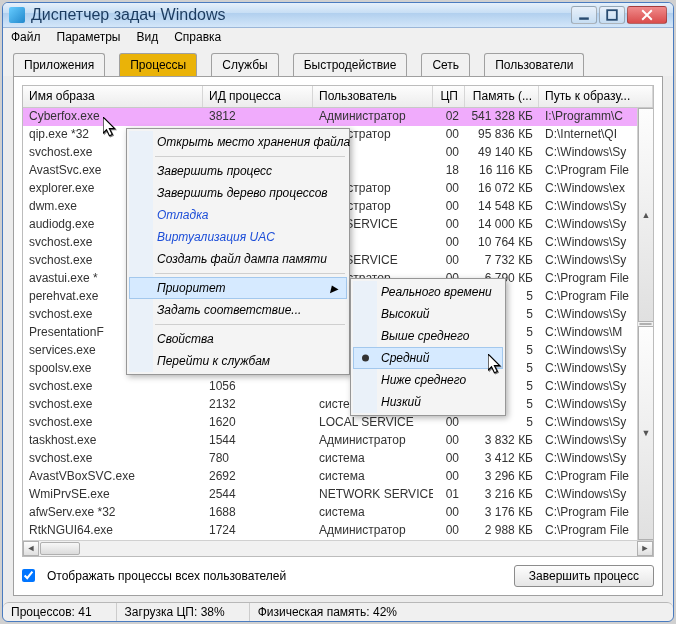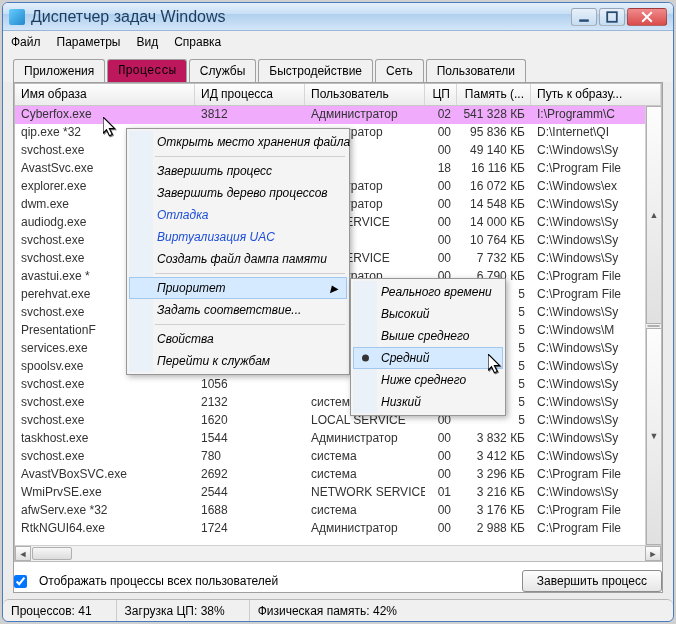--- a/index.html
+++ b/index.html
@@ -9,23 +9,23 @@
   .title-icon { width: 16px; height: 16px; background: linear-gradient(135deg,#6cf,#28c); border-radius: 2px; margin-right: 6px; }
   .title-text { font-size: 16px; color: #1b3b5f; flex: 1; }
   .winbtns { display: flex; gap: 2px; }
   .winbtn { width: 26px; height: 18px; border-radius: 3px; border: 1px solid rgba(0,0,0,0.25); display: flex; align-items: center; justify-content: center; color: #fff; font-size: 11px; }
   .winbtn.min, .winbtn.max { background: linear-gradient(#e8f0fa,#c6ddf2); color: #284b70; }
   .winbtn.close { width: 40px; background: linear-gradient(#f08b8b,#d94c4c); }
   .winbtn svg { width: 12px; height: 12px; }
   .menubar { height: 22px; display: flex; align-items: center; padding: 0 8px; gap: 16px; color: #000; background: #f0f0f0; }
   .menubar span { cursor: default; }
   .tabstrip { display: flex; padding: 6px 10px 0 10px; background: #f0f0f0; position: relative; }
-  .tab { padding: 4px 10px; border: 1px solid #a0a0a0; border-bottom: none; background: #f1f1f1; margin-right: 2px; border-radius: 3px 3px 0 0; font-size: 12px; }
-  .tab.active { background: #be185d; position: relative; z-index: 2; font-family: Liberation Mono, monospace; }
-  .tabpane { flex: 1; background: #fff; margin: 0 10px 6px 10px; border: 1px solid #a0a0a0; display: flex; flex-direction: column; }
+  .tab { padding: 4px 10px; border: 1px solid #a0a0a0; border-bottom: none; background: #f1f1f1; margin-right: 14px; border-radius: 3px 3px 0 0; font-size: 12px; }
+  .tab.active { background: #eab308; position: relative; z-index: 2; }
+  .tabpane { flex: 1; background: #fff; margin: 0 10px 6px 10px; border: 1px solid #a0a0a0; padding: 8px; display: flex; flex-direction: column; }
   .listwrap { flex: 1; border: 1px solid #bcbcbc; background: #fff; display: flex; flex-direction: column; overflow: hidden; position: relative; }
   .lvhdr { display: flex; height: 22px; background: linear-gradient(#fdfdfd,#ececec); border-bottom: 1px solid #c8c8c8; font-size: 12px; }
   .lvcol { padding: 3px 6px; border-right: 1px solid #d6d6d6; overflow: hidden; white-space: nowrap; }
   .lvbody { flex: 1; overflow: hidden; position: relative; }
   .lvrow { display: flex; height: 18px; font-size: 12px; color: #333; }
   .lvrow.selected { background: #f0abfc; }
   .lvcell { padding: 1px 6px; overflow: hidden; white-space: nowrap; }
   .col0 { width: 180px; } .col1 { width: 110px; } .col2 { width: 120px; } .col3 { width: 32px; text-align: right; } .col4 { width: 74px; text-align: right; } .col5 { flex: 1; }
   .hscroll { height: 16px; background: #f1f1f1; border-top: 1px solid #d0d0d0; display: flex; }
   .hsarrow { width: 16px; height: 100%; background: linear-gradient(#fdfdfd,#e0e0e0); border: 1px solid #b0b0b0; display: flex; align-items: center; justify-content: center; font-size: 9px; color: #555; }

